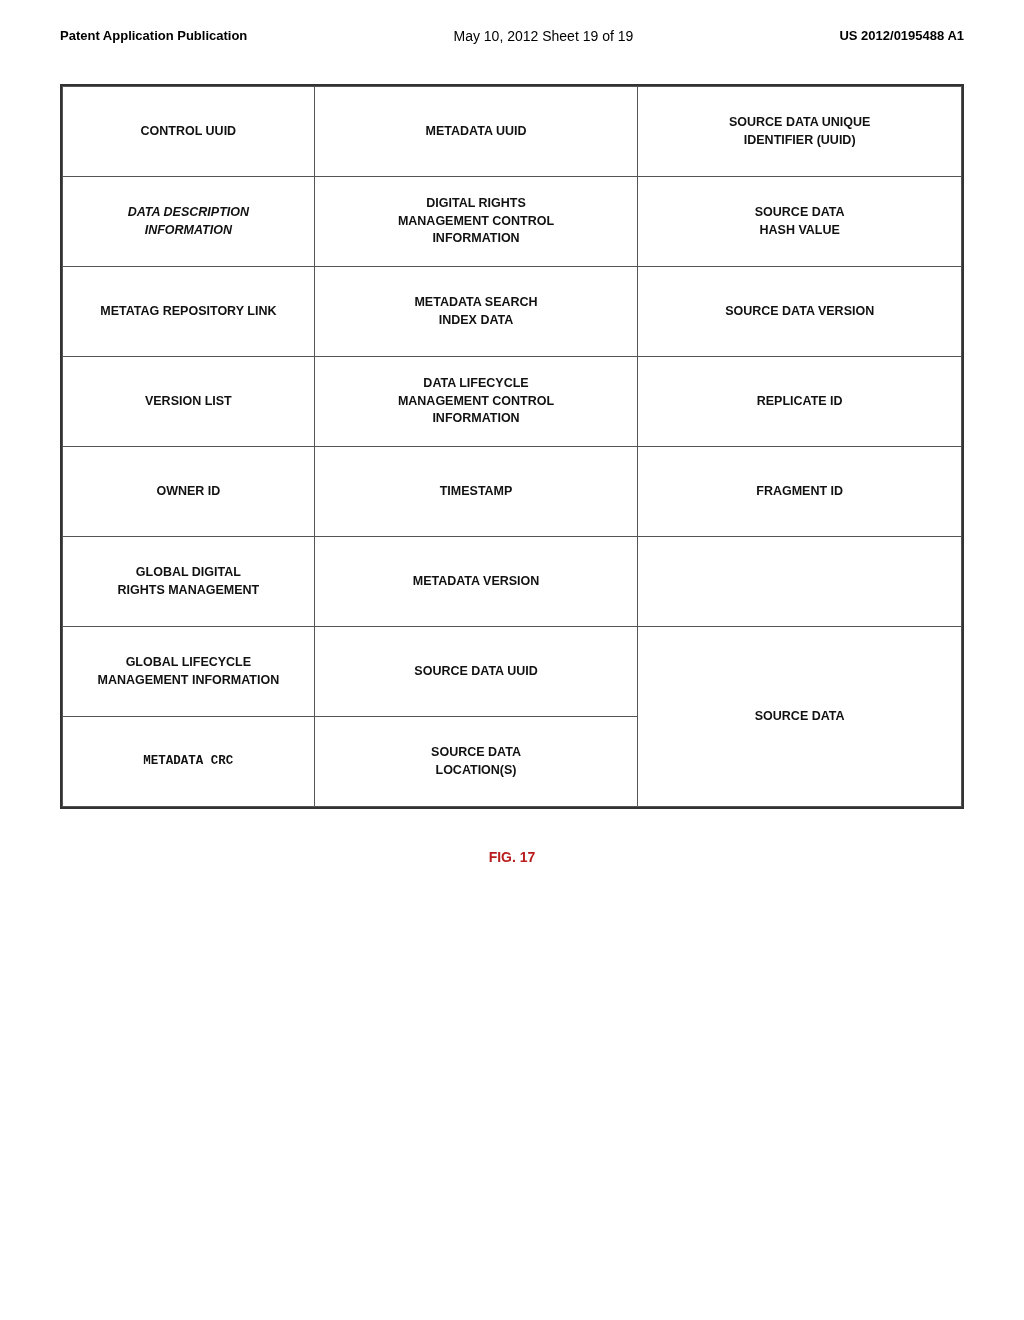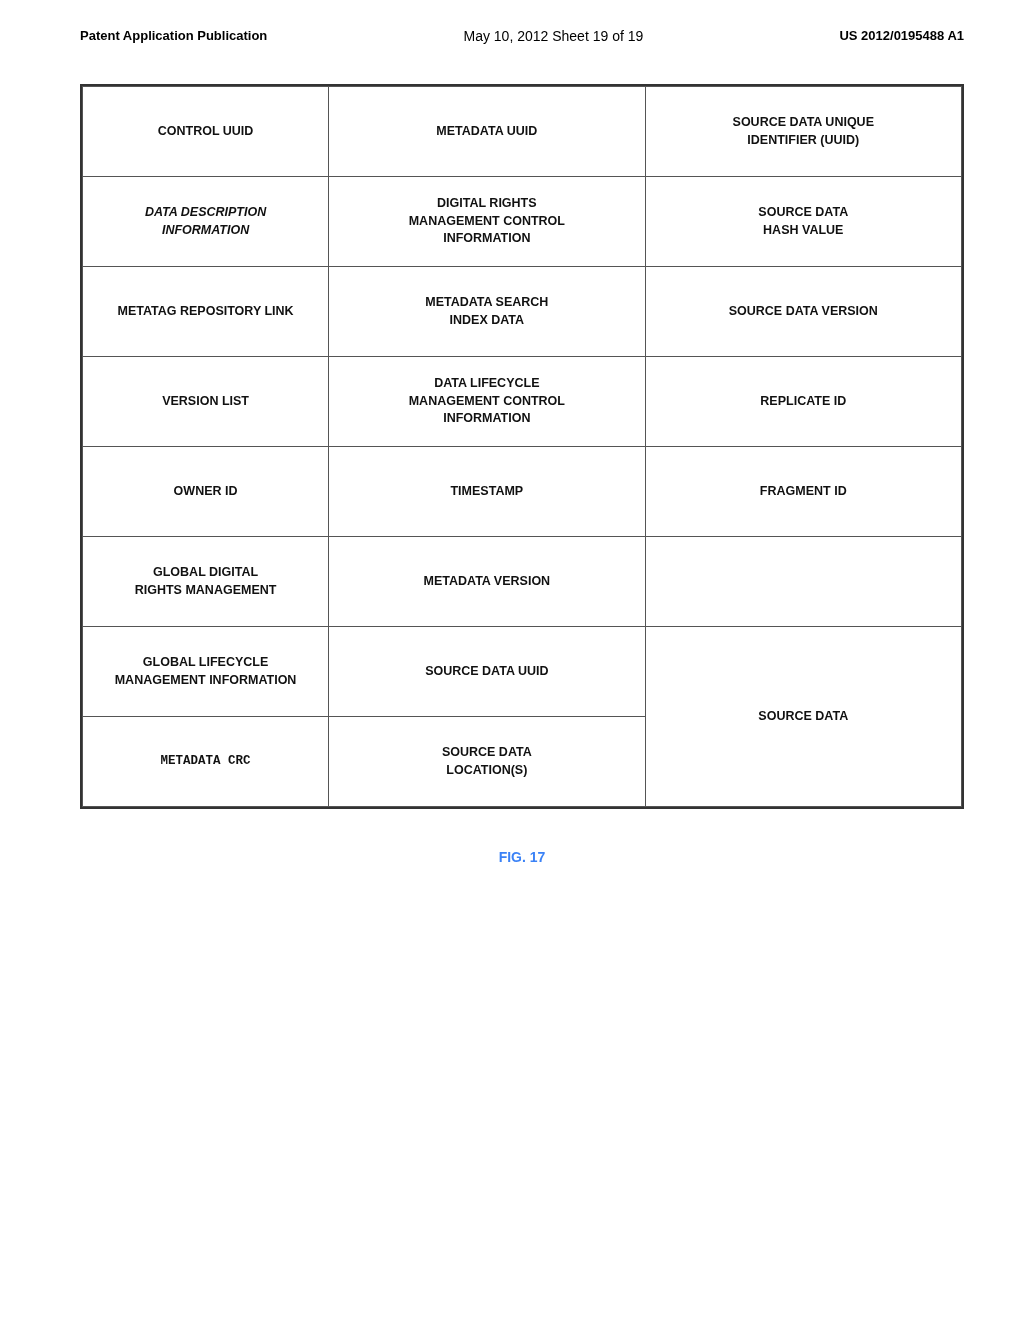--- a/index.html
+++ b/index.html
@@ -9,21 +9,20 @@
       font-family: Arial, Helvetica, sans-serif;
       width: 1024px;
       min-height: 1320px;
     }
 
     .page {
       width: 1024px;
       min-height: 1320px;
       background: #fff;
       position: relative;
-      padding-left: 20px;
     }
 
     
     .header {
       display: flex;
       justify-content: space-between;
       align-items: flex-start;
       padding: 28px 60px 10px 60px;
       font-size: 13px;
       color: #000;
@@ -68,21 +67,21 @@
       line-height: 1.4;
       text-transform: uppercase;
     }
 
     
     .figure-caption {
       text-align: center;
       margin-top: 40px;
       font-size: 14px;
       font-weight: bold;
-      color: #3b82f6;
+      color: #b91c1c;
     }
   </style>
 </head>
 <body>
 
 <div class="page">
 
   <div class="header">
     <div class="header-left">Patent Application Publication</div>
     <div class="header-center">May 10, 2012  Sheet 19 of 19</div>

